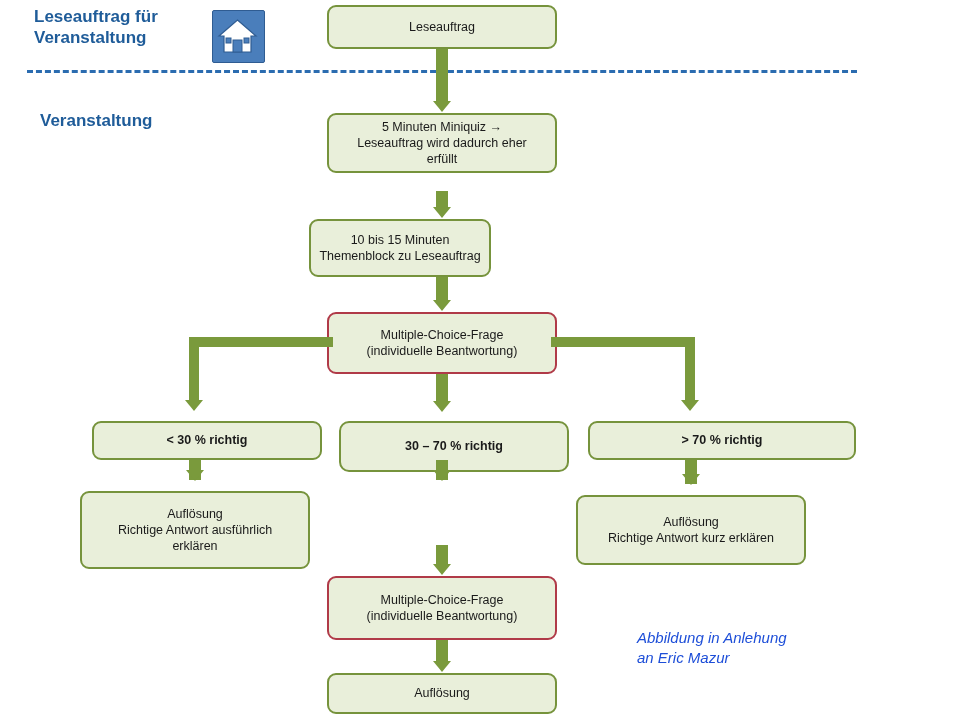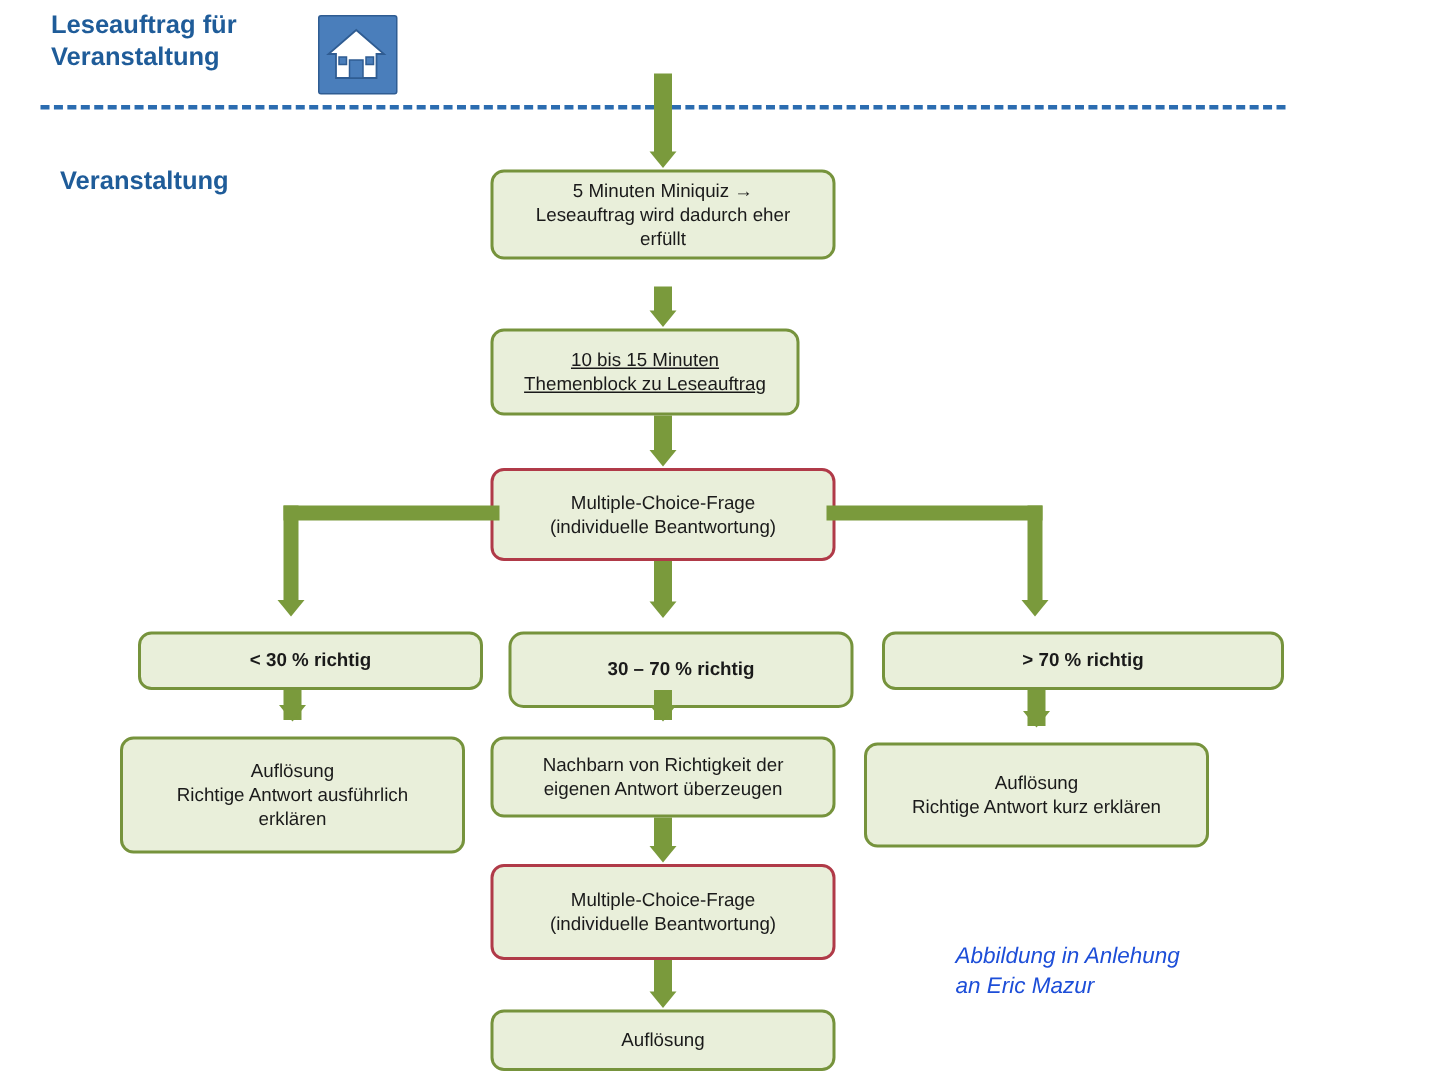--- a/index.html
+++ b/index.html
@@ -127,40 +127,39 @@
     <svg width="49" height="49" viewBox="0 0 49 49" aria-hidden="true">
       <polygon points="24.5,9 43,25 38,25 38,41 11,41 11,25 6,25" fill="#ffffff" stroke="#2f5c92" stroke-width="1.2"></polygon>
       <rect x="20" y="29" width="9" height="12" fill="#4a7ebb" stroke="#2f5c92" stroke-width="1"></rect>
       <rect x="13" y="27" width="5" height="5" fill="#4a7ebb" stroke="#2f5c92" stroke-width="1"></rect>
       <rect x="31" y="27" width="5" height="5" fill="#4a7ebb" stroke="#2f5c92" stroke-width="1"></rect>
     </svg>
   </div>
 
   <div id="divider"></div>
 
+  <div class="node" style="left:327px; top:5px; width:230px; height:44px;">Leseauftrag</div>
 
   <div class="node" style="left:327px; top:113px; width:230px; height:60px;">5 Minuten  Miniquiz →
 Leseauftrag wird dadurch eher
 erfüllt</div>
 
-  <div class="node" style="left:327px; top:219px; width:206px; height:58px;text-decoration:underline;">10 bis 15 Minuten
+  <div class="node" style="left:309px; top:219px; width:182px; height:58px;">10 bis 15 Minuten
 Themenblock  zu Leseauftrag</div>
 
   <div class="node highlight" style="left:327px; top:312px; width:230px; height:62px;">Multiple-Choice-Frage
 (individuelle Beantwortung)</div>
 
   <div class="node bold" style="left:80px; top:421px; width:230px; height:39px;">&lt; 30 % richtig</div>
   <div class="node bold" style="left:327px; top:421px; width:230px; height:51px;border-radius:10px;">30 – 70 % richtig</div>
   <div class="node bold" style="left:576px; top:421px; width:268px; height:39px;">&gt; 70 % richtig</div>
 
   <div class="node" style="left:80px; top:491px; width:230px; height:78px;">Auflösung
 Richtige Antwort  ausführlich
 erklären</div>
-  <div class="node" style="left:327px; top:491px; width:230px; height:54px;">Nachbarn von Richtigkeit der
-eigenen Antwort  überzeugen</div>
   <div class="node" style="left:576px; top:495px; width:230px; height:70px;">Auflösung
 Richtige Antwort  kurz erklären</div>
 
   <div class="node highlight" style="left:327px; top:576px; width:230px; height:64px;">Multiple-Choice-Frage
 (individuelle Beantwortung)</div>
 
   <div class="node" style="left:327px; top:673px; width:230px; height:41px;">Auflösung</div>
 
   <div class="conn" style="left:436px; top:49px; width:12px; height:53px;"></div>
   <div class="arrow-head" style="left:433px; top:101px;"></div>

